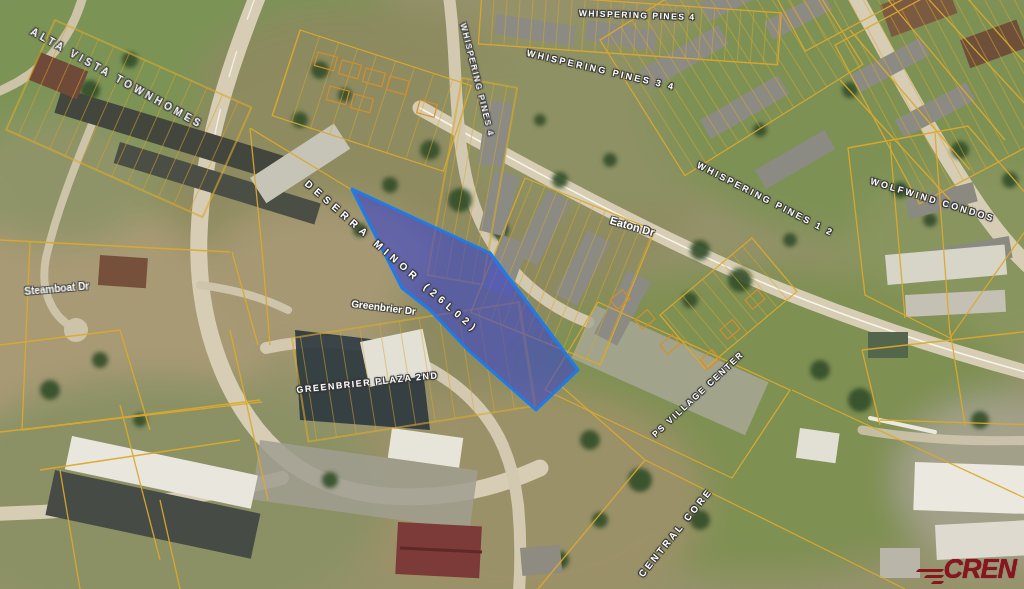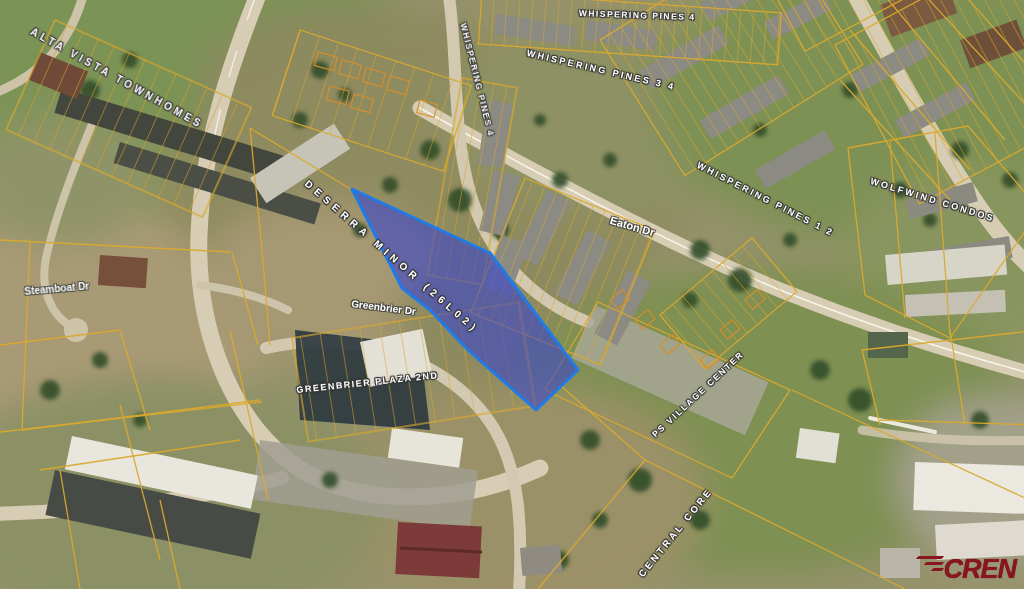--- a/index.html
+++ b/index.html
@@ -14,21 +14,21 @@
     transform-origin:0 0;
     text-shadow:-1px -1px 0 #3a3a3a,1px -1px 0 #3a3a3a,-1px 1px 0 #3a3a3a,1px 1px 0 #3a3a3a,0 0 3px #000;
   }
   .street-label{
     position:absolute;color:#fff;font-weight:bold;white-space:nowrap;
     transform-origin:0 0;
     text-shadow:-1px -1px 0 #4a4a42,1px -1px 0 #4a4a42,-1px 1px 0 #4a4a42,1px 1px 0 #4a4a42,0 0 2px #333;
   }
   
   .cren{
-    position:absolute;right:8px;bottom:4px;display:flex;align-items:flex-start;
+    position:absolute;right:8px;bottom:4px;display:flex;align-items:flex-end;
   }
   .cren-mark{display:flex;flex-direction:column;align-items:flex-end;}
   .cren-mark i{display:block;height:3px;background:#8a1420;margin:1.5px 0;transform:skewX(-42deg);border-radius:1px;}
   .cren-mark i:nth-child(1){width:26px;}
   .cren-mark i:nth-child(2){width:18px;}
   .cren-mark i:nth-child(3){width:11px;}
   .cren-text{
     font-size:27px;font-weight:900;font-style:italic;letter-spacing:-1px;
     color:#8a1420;text-shadow:0 0 1px #5e0c14;
   }

